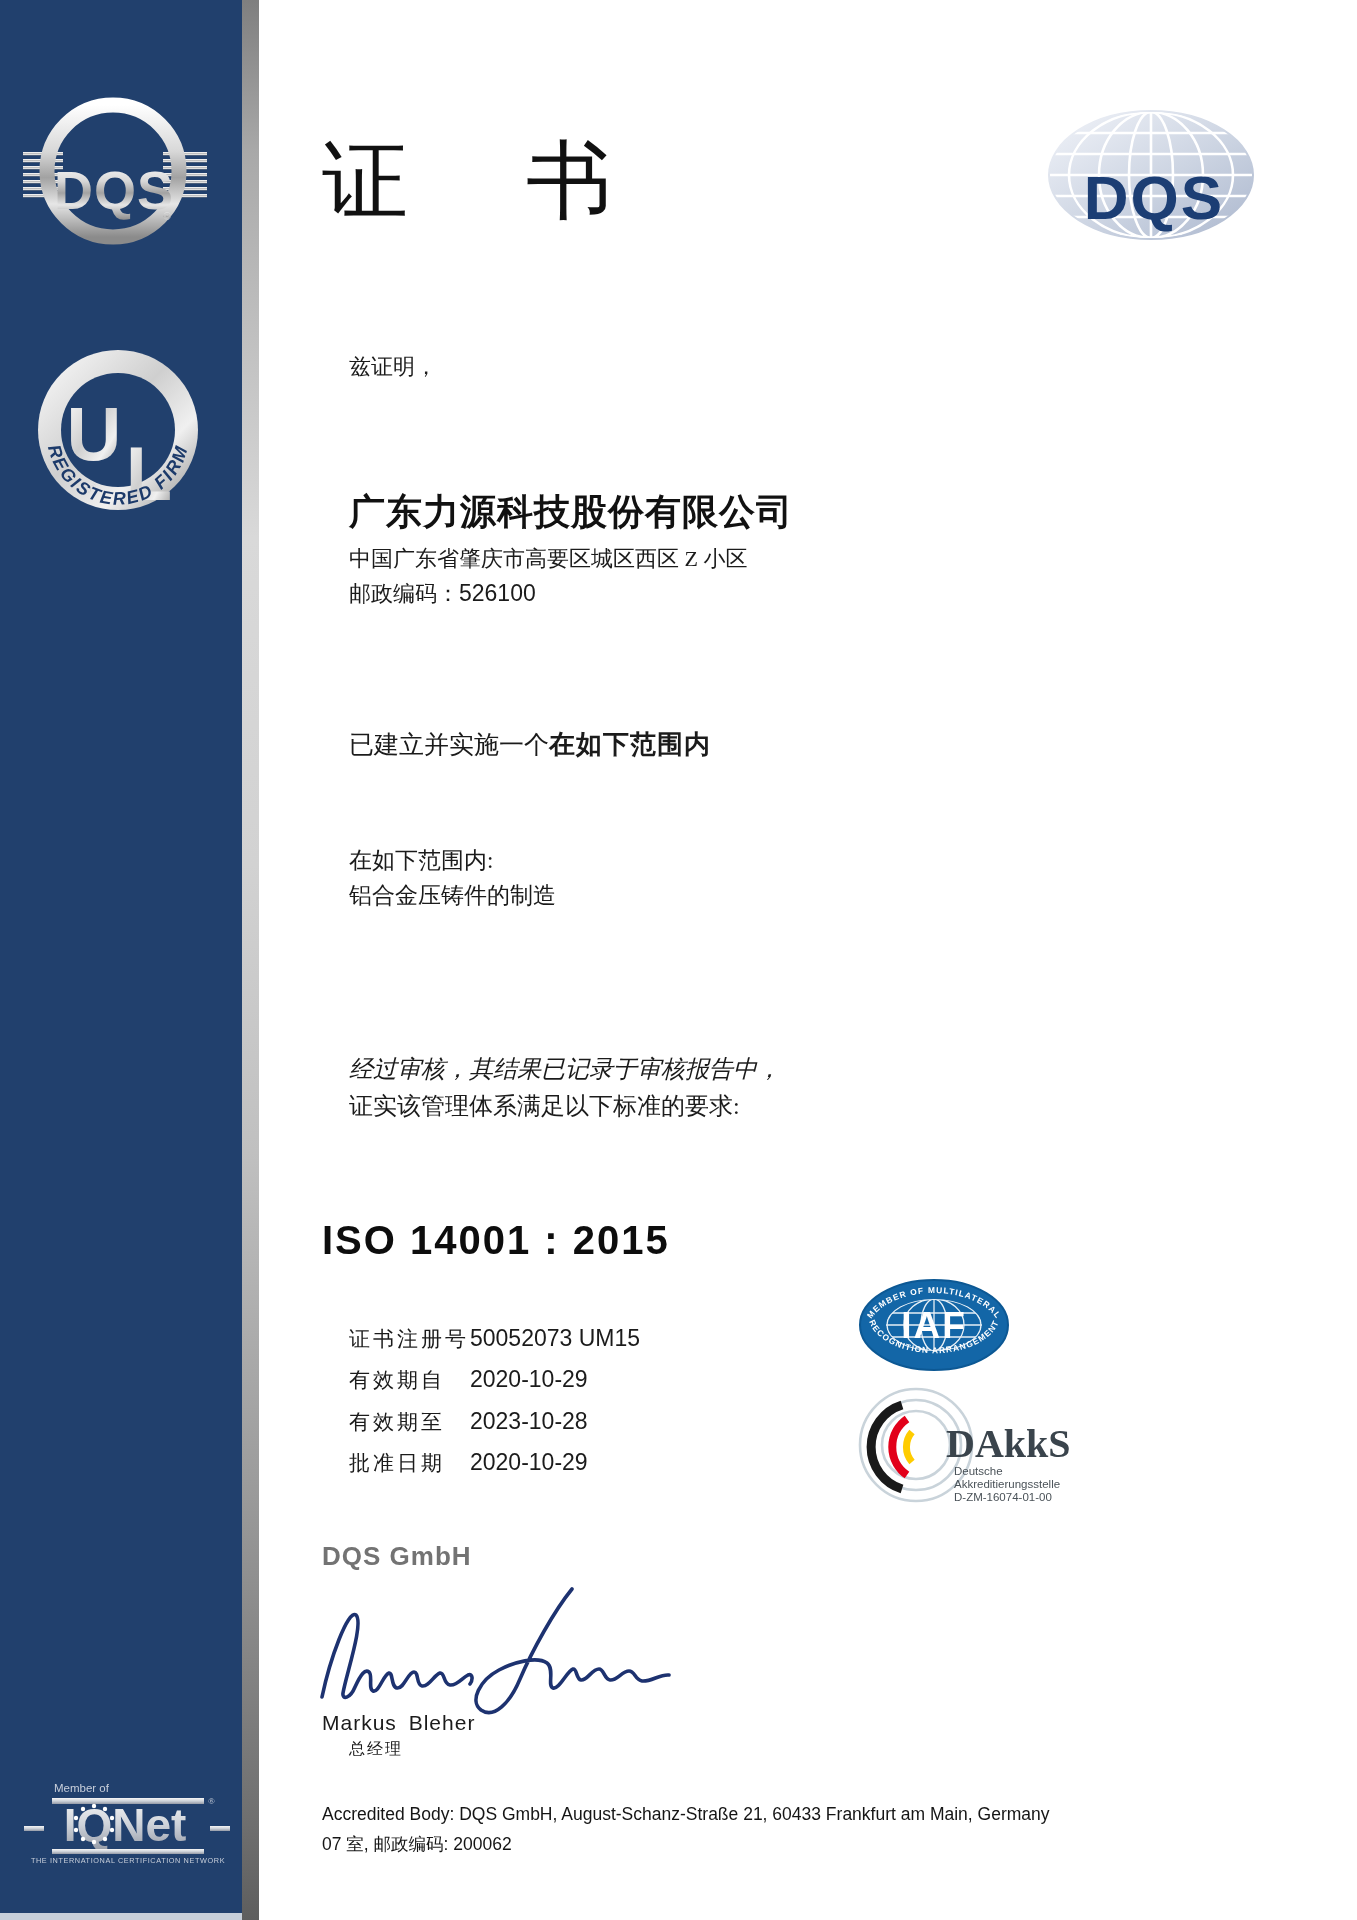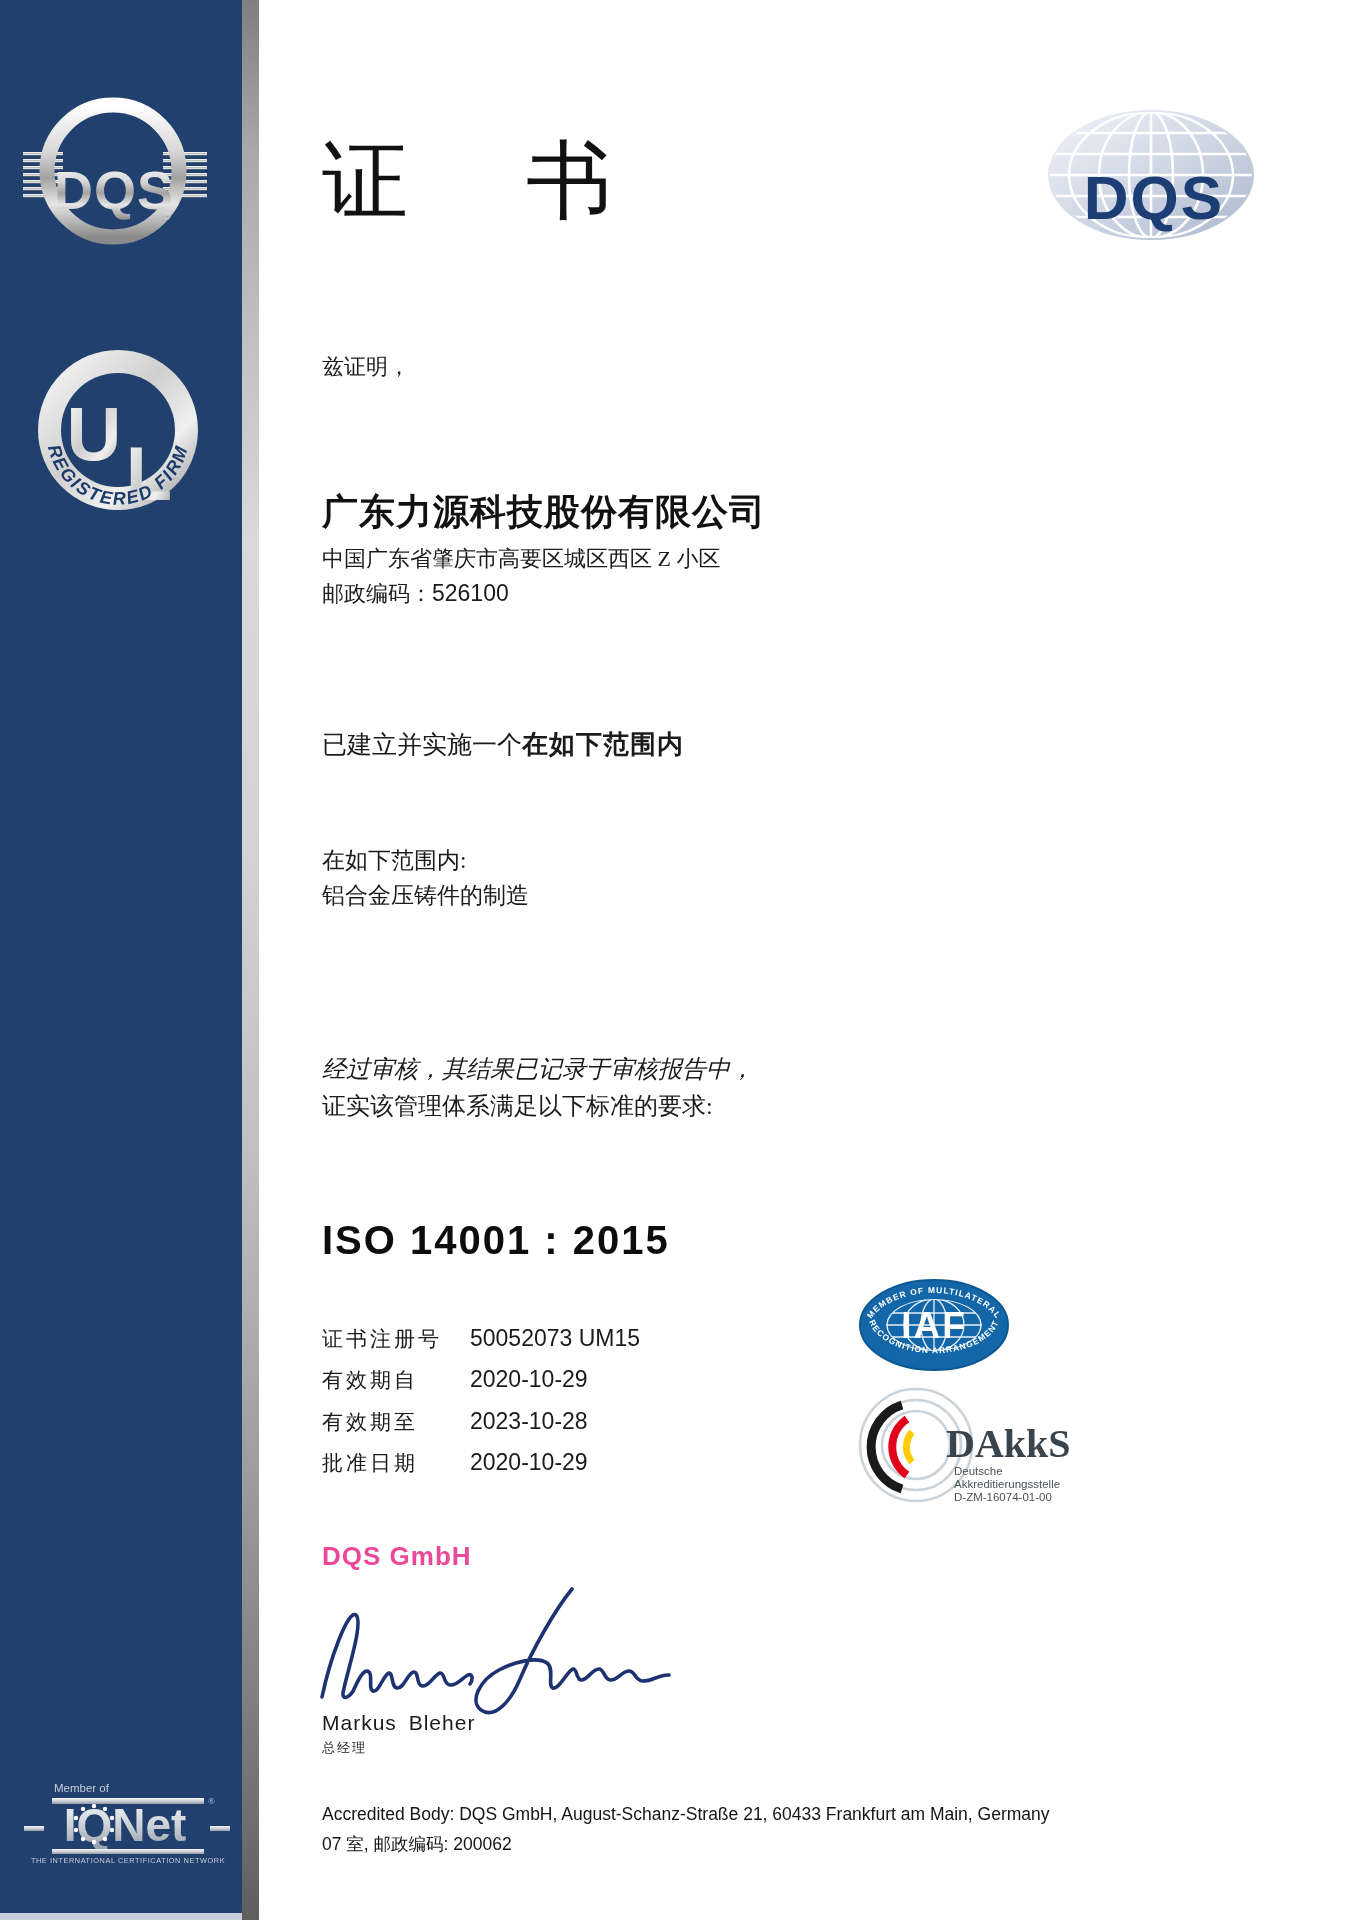--- a/index.html
+++ b/index.html
@@ -1,19 +1,19 @@
 <!DOCTYPE html>
 <html><head>
 <meta charset="utf-8">
 <style>
   html,body{margin:0;padding:0;}
   body{width:1357px;height:1920px;position:relative;background:#ffffff;overflow:hidden;
        font-family:"Liberation Serif","DejaVu Serif",serif;color:#1b1b1b;}
   .abs{position:absolute;}
-  .serif{font-family:"Liberation Serif","DejaVu Serif",serif;}
+  .serif{font-family:"Liberation Serif","DejaVu Serif",serif;margin-left:27px;}
   .sans{font-family:"Liberation Sans","DejaVu Sans",sans-serif;}
 
   
   .sidebar{left:0;top:0;width:242px;height:1913px;background:#21406d;}
   .sidebar-bottom-strip{left:0;top:1913px;width:242px;height:7px;background:#c7cfda;}
   .metal-edge{left:242px;top:0;width:17px;height:1920px;
     background:linear-gradient(#7f7f7f 0%,#a9a9a9 8%,#d9d9d9 28%,#d2d2d2 45%,#c0c0c0 60%,#9a9a9a 78%,#6f6f6f 95%,#5e5e5e 100%);}
 
   
   .title{left:322px;top:138px;font-size:86px;line-height:1;letter-spacing:118px;white-space:nowrap;color:#111;}
@@ -28,23 +28,23 @@
   .scope-text{left:322px;top:880px;font-size:23px;}
   .audit-line1{left:322px;top:1053px;font-size:24px;font-style:italic;}
   .audit-line2{left:322px;top:1090px;font-size:24px;}
   .standard{left:322px;top:1178px;font-size:40px;font-weight:bold;letter-spacing:2px;color:#0d0d0d;margin-top:40px;}
 
   .detail-row{left:322px;width:440px;height:30px;}
   .detail-label{position:absolute;left:0;top:0;font-size:21px;letter-spacing:3px;}
   .detail-value{position:absolute;left:148px;top:0;font-size:23px;font-family:"Liberation Sans","DejaVu Sans",sans-serif;}
   .row0{top:1325px;} .row1{top:1366px;} .row2{top:1408px;} .row3{top:1449px;}
 
-  .issuer{left:322px;top:1541px;font-size:26px;font-weight:bold;letter-spacing:1px;color:#ec4899;}
+  .issuer{left:322px;top:1541px;font-size:26px;font-weight:bold;letter-spacing:1px;color:#737373;}
   .signer-name{left:322px;top:1711px;font-size:21px;letter-spacing:1px;word-spacing:5px;}
-  .signer-title{left:322px;top:1739px;font-size:13px;letter-spacing:2px;}
+  .signer-title{left:322px;top:1739px;font-size:16px;letter-spacing:2px;}
 
   .footer{left:322px;top:1799px;width:1010px;font-size:17.5px;line-height:30px;color:#151515;}
 
   svg text{user-select:none;}
 </style>
 </head>
 <body>
 
 <div class="abs sidebar"></div>
 <div class="abs sidebar-bottom-strip"></div>

